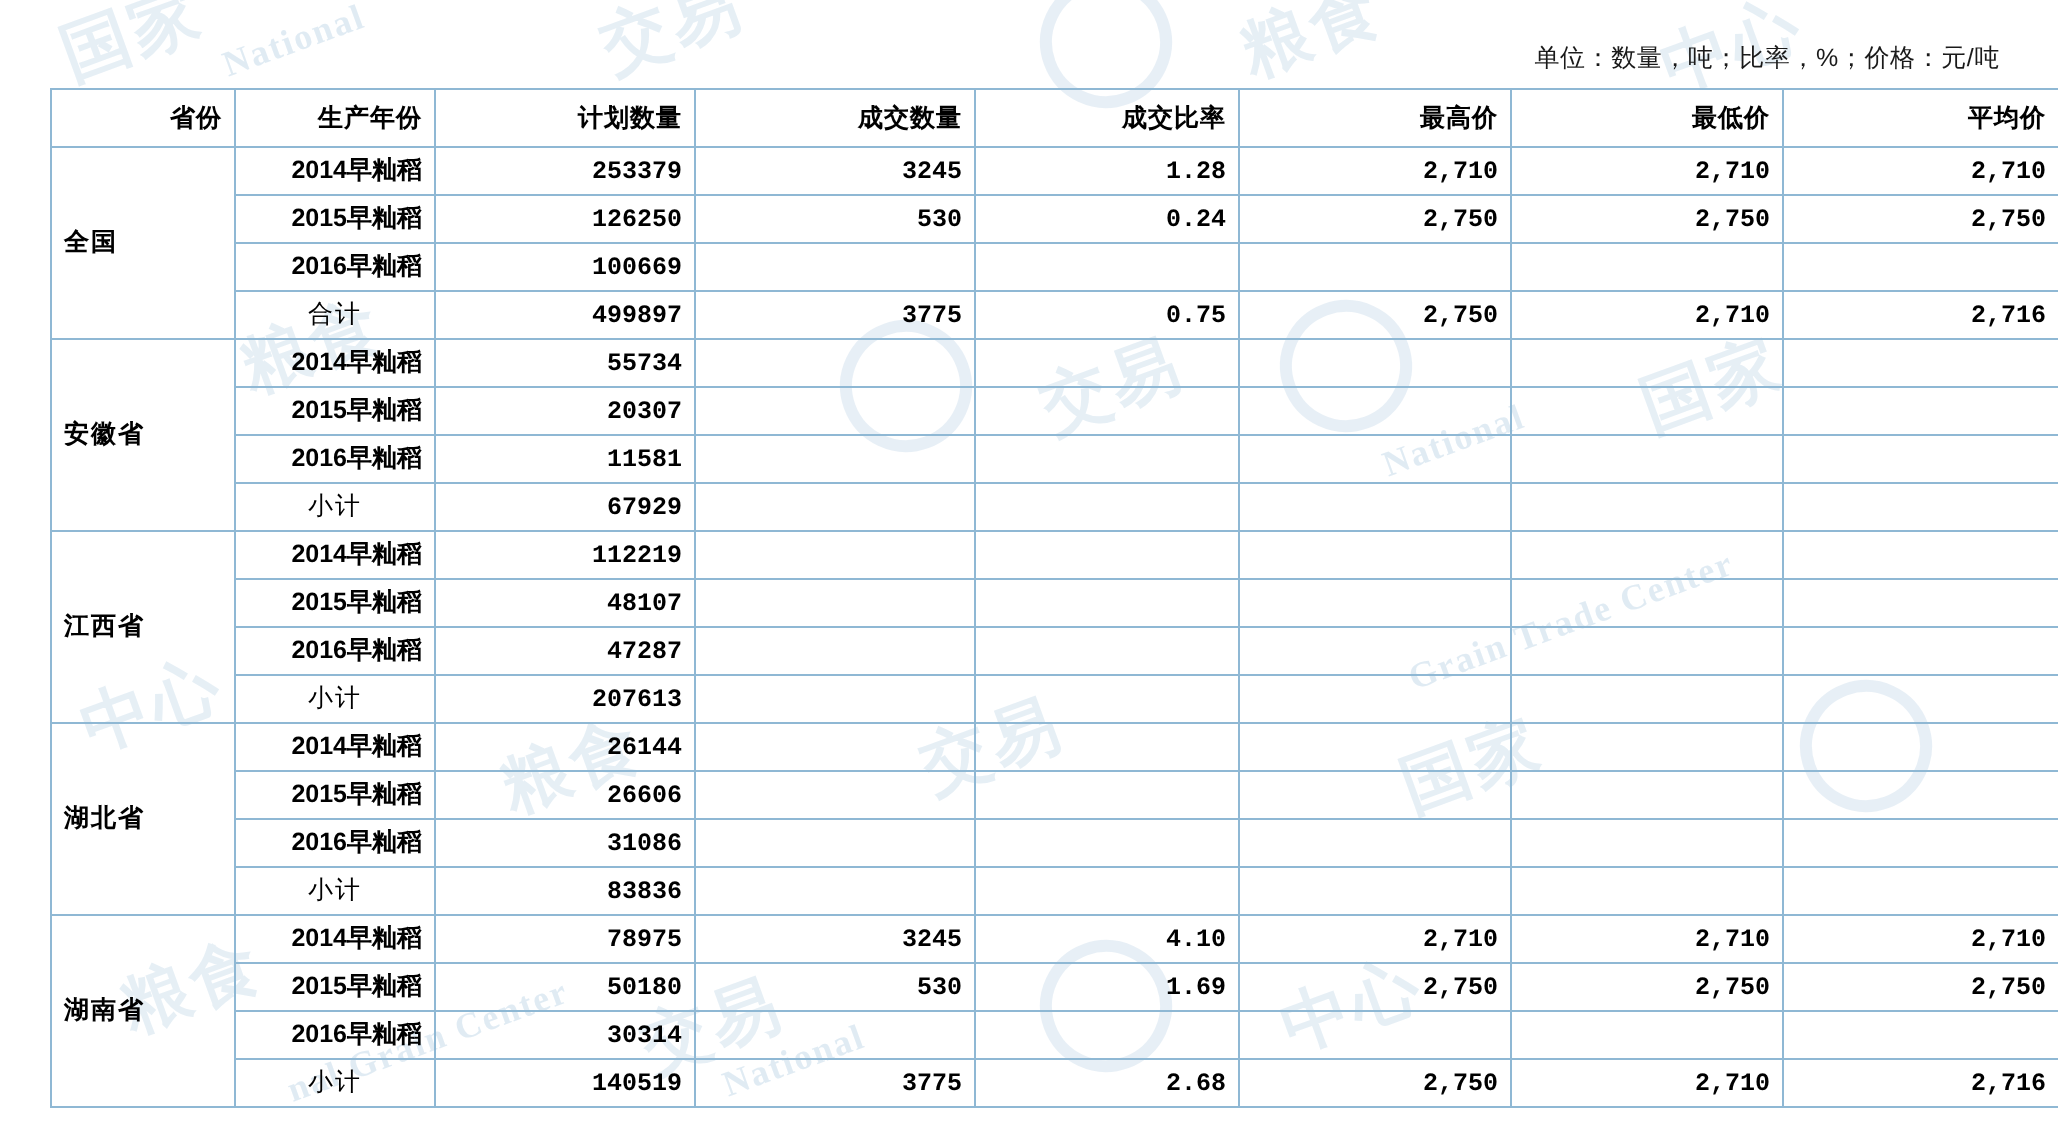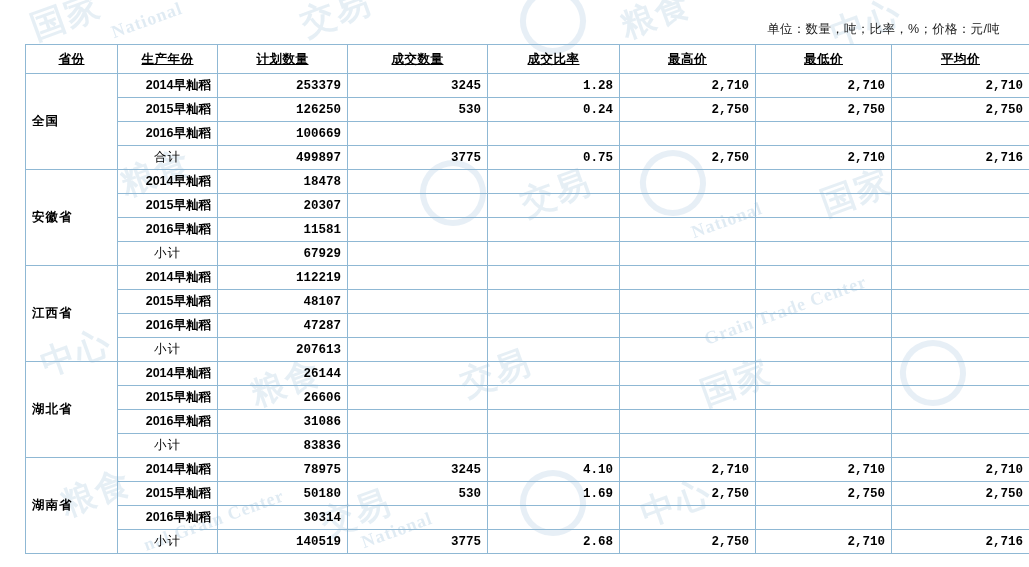--- a/index.html
+++ b/index.html
@@ -60,25 +60,24 @@
   }
   table.main th, table.main td {
     border: 1px solid #8fb8d4;
     height: 23px;
     font-size: 12.5px;
     color: #000000;
     padding: 0 6px;
     background: transparent;
   }
   table.main th {
-    text-align: center;
+    text-align: right;
     font-weight: bold;
     letter-spacing: 0.5px;
     height: 28px;
-    text-decoration: underline;
   }
   td.prov {
     text-align: left;
     font-weight: bold;
     letter-spacing: 1px;
   }
   td.year {
     text-align: right;
     font-weight: bold;
   }
@@ -196,21 +195,21 @@
           <td class="num">499897</td>
           <td class="num">3775</td>
           <td class="num">0.75</td>
           <td class="num">2,750</td>
           <td class="num">2,710</td>
           <td class="num">2,716</td>
         </tr>
         <tr>
           <td class="prov" rowspan="4">安徽省</td>
           <td class="year">2014早籼稻</td>
-          <td class="num">18478</td>
+          <td class="num">55734</td>
           <td class="num"></td>
           <td class="num"></td>
           <td class="num"></td>
           <td class="num"></td>
           <td class="num"></td>
         </tr>
         <tr>
           <td class="year">2015早籼稻</td>
           <td class="num">20307</td>
           <td class="num"></td>

